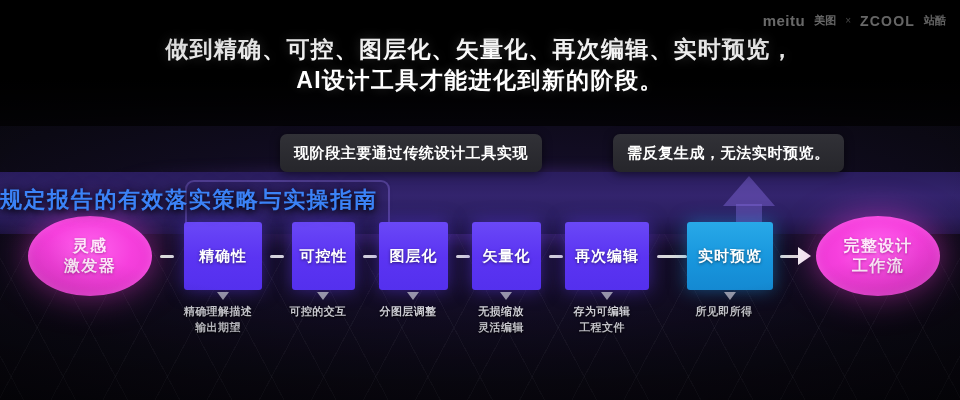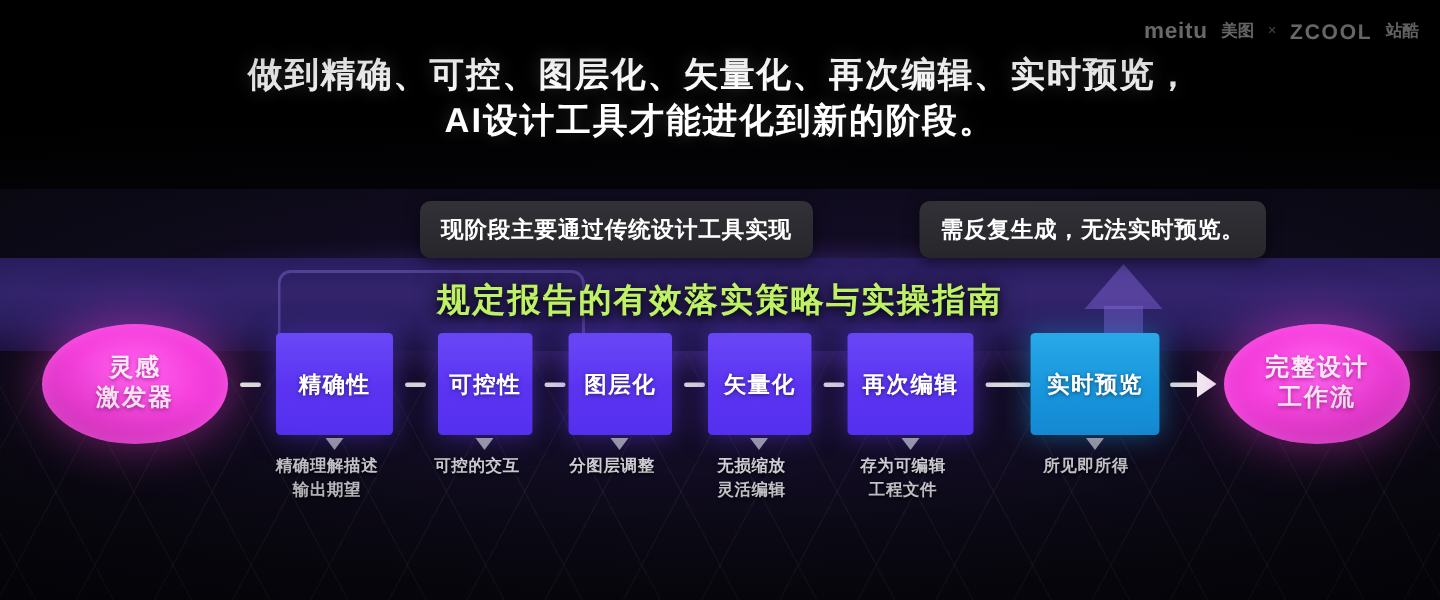--- a/index.html
+++ b/index.html
@@ -166,22 +166,22 @@
     text-align:center;color:#cfcfd6;
     font-size:11px;font-weight:700;line-height:1.45;
     letter-spacing:.4px;
     text-shadow:0 1px 2px rgba(0,0,0,.9);
     white-space:nowrap;
   }
 
   
   .overlay-title{
     position:absolute;left:0;right:0;top:185px;
-    text-align:center;
-    color:#bef264;font-size:22px;font-weight:800;letter-spacing:1.6px;
+    text-align:left;
+    color:#3b82f6;font-size:22px;font-weight:800;letter-spacing:1.6px;
     text-shadow:0 2px 6px rgba(0,0,0,.85),0 0 16px rgba(0,0,0,.75);
     z-index:9;
   }
 </style>
 </head>
 <body>
 
 <div id="stage">
 
   <div class="bg-base"></div>

